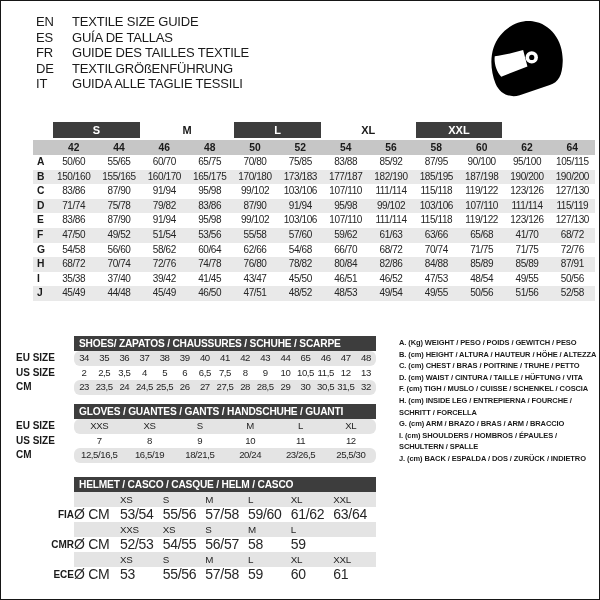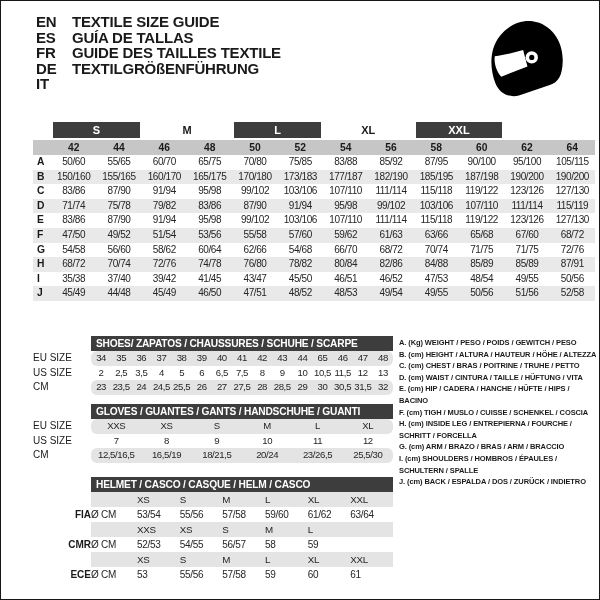--- a/index.html
+++ b/index.html
@@ -4,21 +4,21 @@
 <style>
   html,body{margin:0;padding:0;}
   body{
     width:600px;height:600px;position:relative;background:#fff;
     font-family:"Liberation Sans", sans-serif;color:#1a1a1a;overflow:hidden;
   }
   .frame{position:absolute;inset:0;border:1px solid #161616;pointer-events:none;}
 
   
   #lang-header{position:absolute;left:36px;top:14px;}
-  .lang-row{display:flex;font-weight:bold;font-size:15px;line-height:15.6px;letter-spacing:-0.2px;}
+  .lang-row{display:flex;font-weight:normal;font-size:13px;line-height:15.6px;letter-spacing:-0.2px;}
   .lang-code{width:36px;}
 
   
   #helmet-icon{position:absolute;left:481px;top:15px;width:86px;height:90px;}
   #helmet-icon svg{width:100%;height:100%;}
 
   
   #main-table{position:absolute;left:33px;top:122px;width:562px;}
   .grid13{display:grid;grid-template-columns:18px repeat(12,1fr);}
   .size-group-row{height:16px;margin-bottom:2px;}
@@ -26,39 +26,39 @@
     font-weight:bold;font-size:11px;margin:0 2px;}
   .size-group.dark{background:var(--dark);color:#fff;}
   .num-row{height:15px;background:var(--medium);}
   .num-cell{text-align:center;font-weight:bold;font-size:10.3px;line-height:15px;}
   .data-row{height:14.6px;}
   .data-row.alt{background:var(--light);}
   .row-label{font-weight:bold;font-size:10.3px;line-height:14.6px;padding-left:4px;}
   .cell{text-align:center;font-size:10px;line-height:14.6px;letter-spacing:-0.4px;color:#262626;}
 
   
-  .lower-section{position:absolute;left:33px;width:362px;}
+  .lower-section{position:absolute;left:16px;width:362px;}
   #shoes-sec{top:336px;}
   #gloves-sec{top:404px;}
   #helmet-sec{top:477px;}
   .section-bar{margin-left:58px;width:302px;box-sizing:border-box;height:15px;
     background:var(--dark);color:#fff;font-weight:bold;font-size:10.2px;line-height:15px;
     padding-left:5px;letter-spacing:-0.2px;}
   .srow{display:flex;height:14.6px;}
-  .srow-label{width:58px;font-weight:normal;font-size:10px;line-height:14.6px;}
+  .srow-label{width:58px;font-weight:bold;font-size:10px;line-height:14.6px;}
   .srow-band{width:302px;display:grid;border-radius:6px;}
   .srow-band.band{background:var(--light2);}
   .g15{grid-template-columns:repeat(15,1fr);}
   .g6{grid-template-columns:repeat(6,1fr);}
   .scell{text-align:center;font-size:9.6px;line-height:14.6px;letter-spacing:-0.4px;color:#262626;}
   .hrow{display:flex;height:15px;}
   .hrow-label{width:58px;font-weight:bold;font-size:10px;line-height:15px;text-align:right;}
   .hrow-band{width:302px;display:grid;grid-template-columns:46px repeat(6,1fr);}
   .hrow-band.band{background:var(--light2);}
-  .hcell{text-align:left;font-size:10px;line-height:15px;letter-spacing:-0.3px;color:#262626;}
+  .hcell{text-align:left;font-size:14px;line-height:15px;letter-spacing:-0.3px;color:#262626;}
   .hsize{font-size:9.8px;}
 
   
   #legend{position:absolute;left:399px;top:337px;width:198px;}
   .legend-item{font-weight:bold;font-size:7.5px;line-height:11.6px;letter-spacing:-0.1px;}
 </style>
 </head>
 <body>
 
 <div class="frame"></div>
@@ -75,20 +75,21 @@
     <div class="lang-row">
       <span class="lang-code">FR</span>
       <span class="lang-label">GUIDE DES TAILLES TEXTILE</span>
     </div>
     <div class="lang-row">
       <span class="lang-code">DE</span>
       <span class="lang-label">TEXTILGRÖßENFÜHRUNG</span>
     </div>
     <div class="lang-row">
       <span class="lang-code">IT</span>
+      <span class="lang-label">GUIDA ALLE TAGLIE TESSILI</span>
     </div>
   </header>
 
 <div id="helmet-icon">
   <svg viewBox="0 0 100 100" aria-hidden="true">
     <path d="M60,5 C82,8 96,29 95,52 C94.5,68 90,76 80,79 L45,91 C33,94.5 22,89 17,77.5 C11.5,64 10.5,48 14.5,36 C21,16 41,2.5 60,5 Z" fill="#000"></path>
     <path d="M16,45.5 C15,53 17.5,63 23.5,69.5 L54,57.5 L49,38.5 C38,41.5 26,44.5 16,45.5 Z" fill="#fff"></path>
     <circle cx="59" cy="47" r="7.2" fill="#fff"></circle>
     <circle cx="59" cy="47" r="3" fill="#000"></circle>
   </svg>
@@ -198,21 +199,21 @@
         <div class="cell">47/50</div>
         <div class="cell">49/52</div>
         <div class="cell">51/54</div>
         <div class="cell">53/56</div>
         <div class="cell">55/58</div>
         <div class="cell">57/60</div>
         <div class="cell">59/62</div>
         <div class="cell">61/63</div>
         <div class="cell">63/66</div>
         <div class="cell">65/68</div>
-        <div class="cell">67/60</div>
+        <div class="cell">41/70</div>
         <div class="cell">68/72</div>
       </div>
       <div class="data-row grid13">
         <div class="row-label">G</div>
         <div class="cell">54/58</div>
         <div class="cell">56/60</div>
         <div class="cell">58/62</div>
         <div class="cell">60/64</div>
         <div class="cell">62/66</div>
         <div class="cell">54/68</div>
@@ -452,19 +453,18 @@
         </div>
       </div>
     </div>
 </section>
 
 <aside id="legend">
     <div class="legend-item">A. (Kg) WEIGHT / PESO / POIDS / GEWITCH / PESO</div>
     <div class="legend-item">B. (cm) HEIGHT / ALTURA / HAUTEUR / HÖHE / ALTEZZA</div>
     <div class="legend-item">C. (cm) CHEST / BRAS / POITRINE / TRUHE / PETTO</div>
     <div class="legend-item">D. (cm) WAIST / CINTURA / TAILLE / HÜFTUNG / VITA</div>
-    <div class="legend-item">E. (cm) HIP / CADERA / HANCHE / HÜFTE / HIPS /  BACINO</div>
     <div class="legend-item">F.  (cm) TIGH / MUSLO / CUISSE / SCHENKEL / COSCIA</div>
     <div class="legend-item">H. (cm) INSIDE LEG / ENTREPIERNA / FOURCHE / SCHRITT / FORCELLA</div>
     <div class="legend-item">G. (cm) ARM  / BRAZO / BRAS / ARM / BRACCIO</div>
     <div class="legend-item">I.  (cm) SHOULDERS / HOMBROS / ÉPAULES / SCHULTERN / SPALLE</div>
     <div class="legend-item">J. (cm) BACK / ESPALDA / DOS / ZURÜCK / INDIETRO</div>
   </aside>
 
 </body></html>

